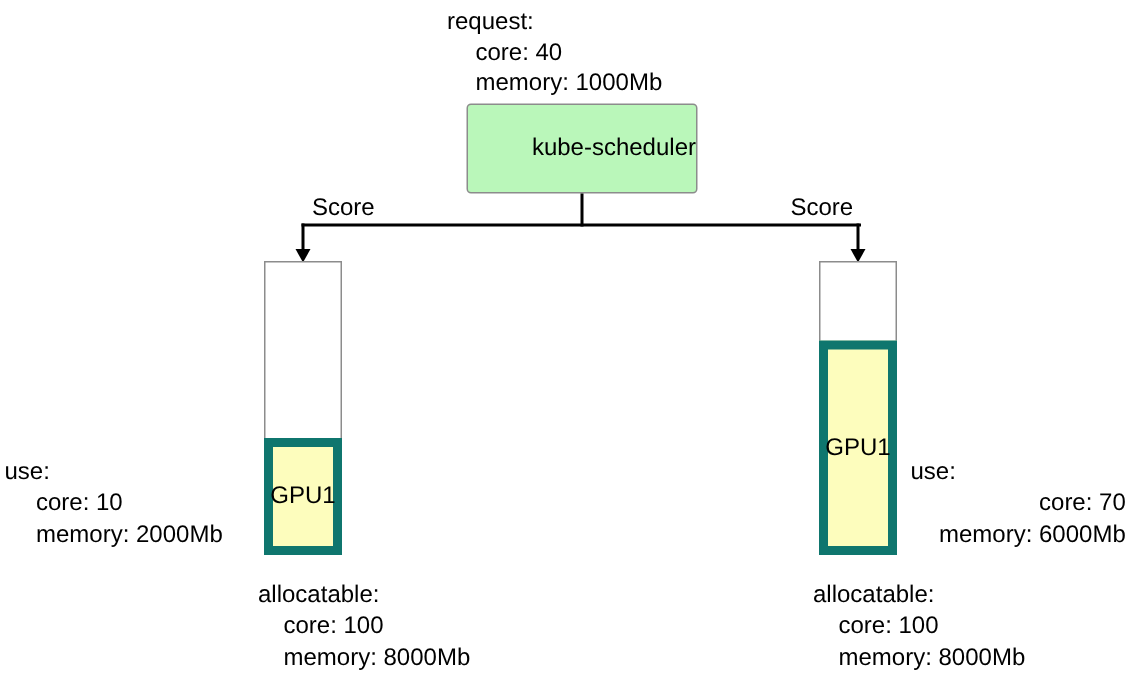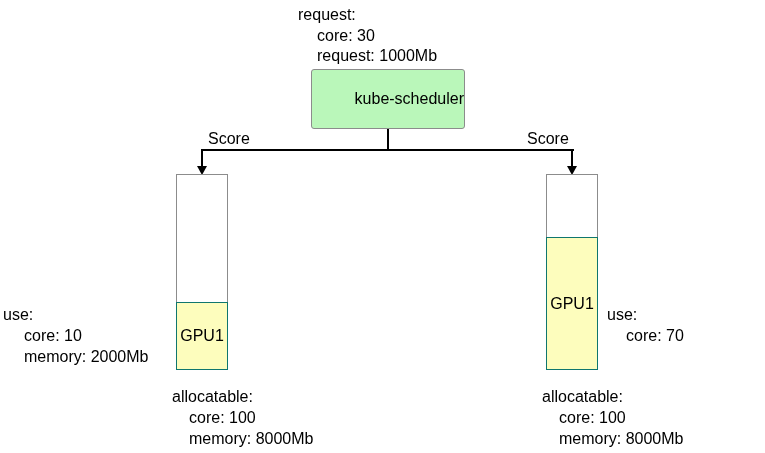--- a/index.html
+++ b/index.html
@@ -75,21 +75,21 @@
     box-sizing: border-box;
   }
   .node-left  { left: 176px; }
   .node-right { left: 546px; }
   .gpu-fill {
     position: absolute;
     left: -1px;
     right: -1px;
     bottom: -1px;
     background: #fdfdbd;
-    border: 1px solid #0f766e;
+    border: 6px solid #0f766e;
     display: flex;
     align-items: center;
     justify-content: center;
   }
 
   
   .text-block { position: absolute; line-height: 21px; }
   .use-left    { left: 3px;   top: 304px; }
   .use-right   { left: 607px; top: 304px; }
   .alloc-left  { left: 172px; top: 386px; }
@@ -99,22 +99,22 @@
   .alloc-left  .indent { padding-left: 17px; }
   .alloc-right .indent { padding-left: 17px; }
 </style>
 </head>
 <body>
 
 <div class="canvas">
 
   <div class="request-block">
     <div class="txt">request:</div>
-    <div class="txt indent">core: 30</div>
-    <div class="txt indent">request: 1000Mb</div>
+    <div class="txt indent">core: 40</div>
+    <div class="txt indent">memory: 1000Mb</div>
   </div>
 
   <div class="scheduler-box">
     <span class="txt">kube-scheduler</span>
   </div>
 
   <div class="line v-from-scheduler"></div>
   <div class="line h-branch"></div>
   <div class="line stem-left"></div>
   <div class="line stem-right"></div>
@@ -138,20 +138,21 @@
 
   <div class="text-block use-left">
     <div class="txt">use:</div>
     <div class="txt indent">core: 10</div>
     <div class="txt indent">memory: 2000Mb</div>
   </div>
 
   <div class="text-block use-right">
     <div class="txt">use:</div>
     <div class="txt indent">core: 70</div>
+    <div class="txt indent">memory: 6000Mb</div>
   </div>
 
   <div class="text-block alloc-left">
     <div class="txt">allocatable:</div>
     <div class="txt indent">core: 100</div>
     <div class="txt indent">memory: 8000Mb</div>
   </div>
 
   <div class="text-block alloc-right">
     <div class="txt">allocatable:</div>

